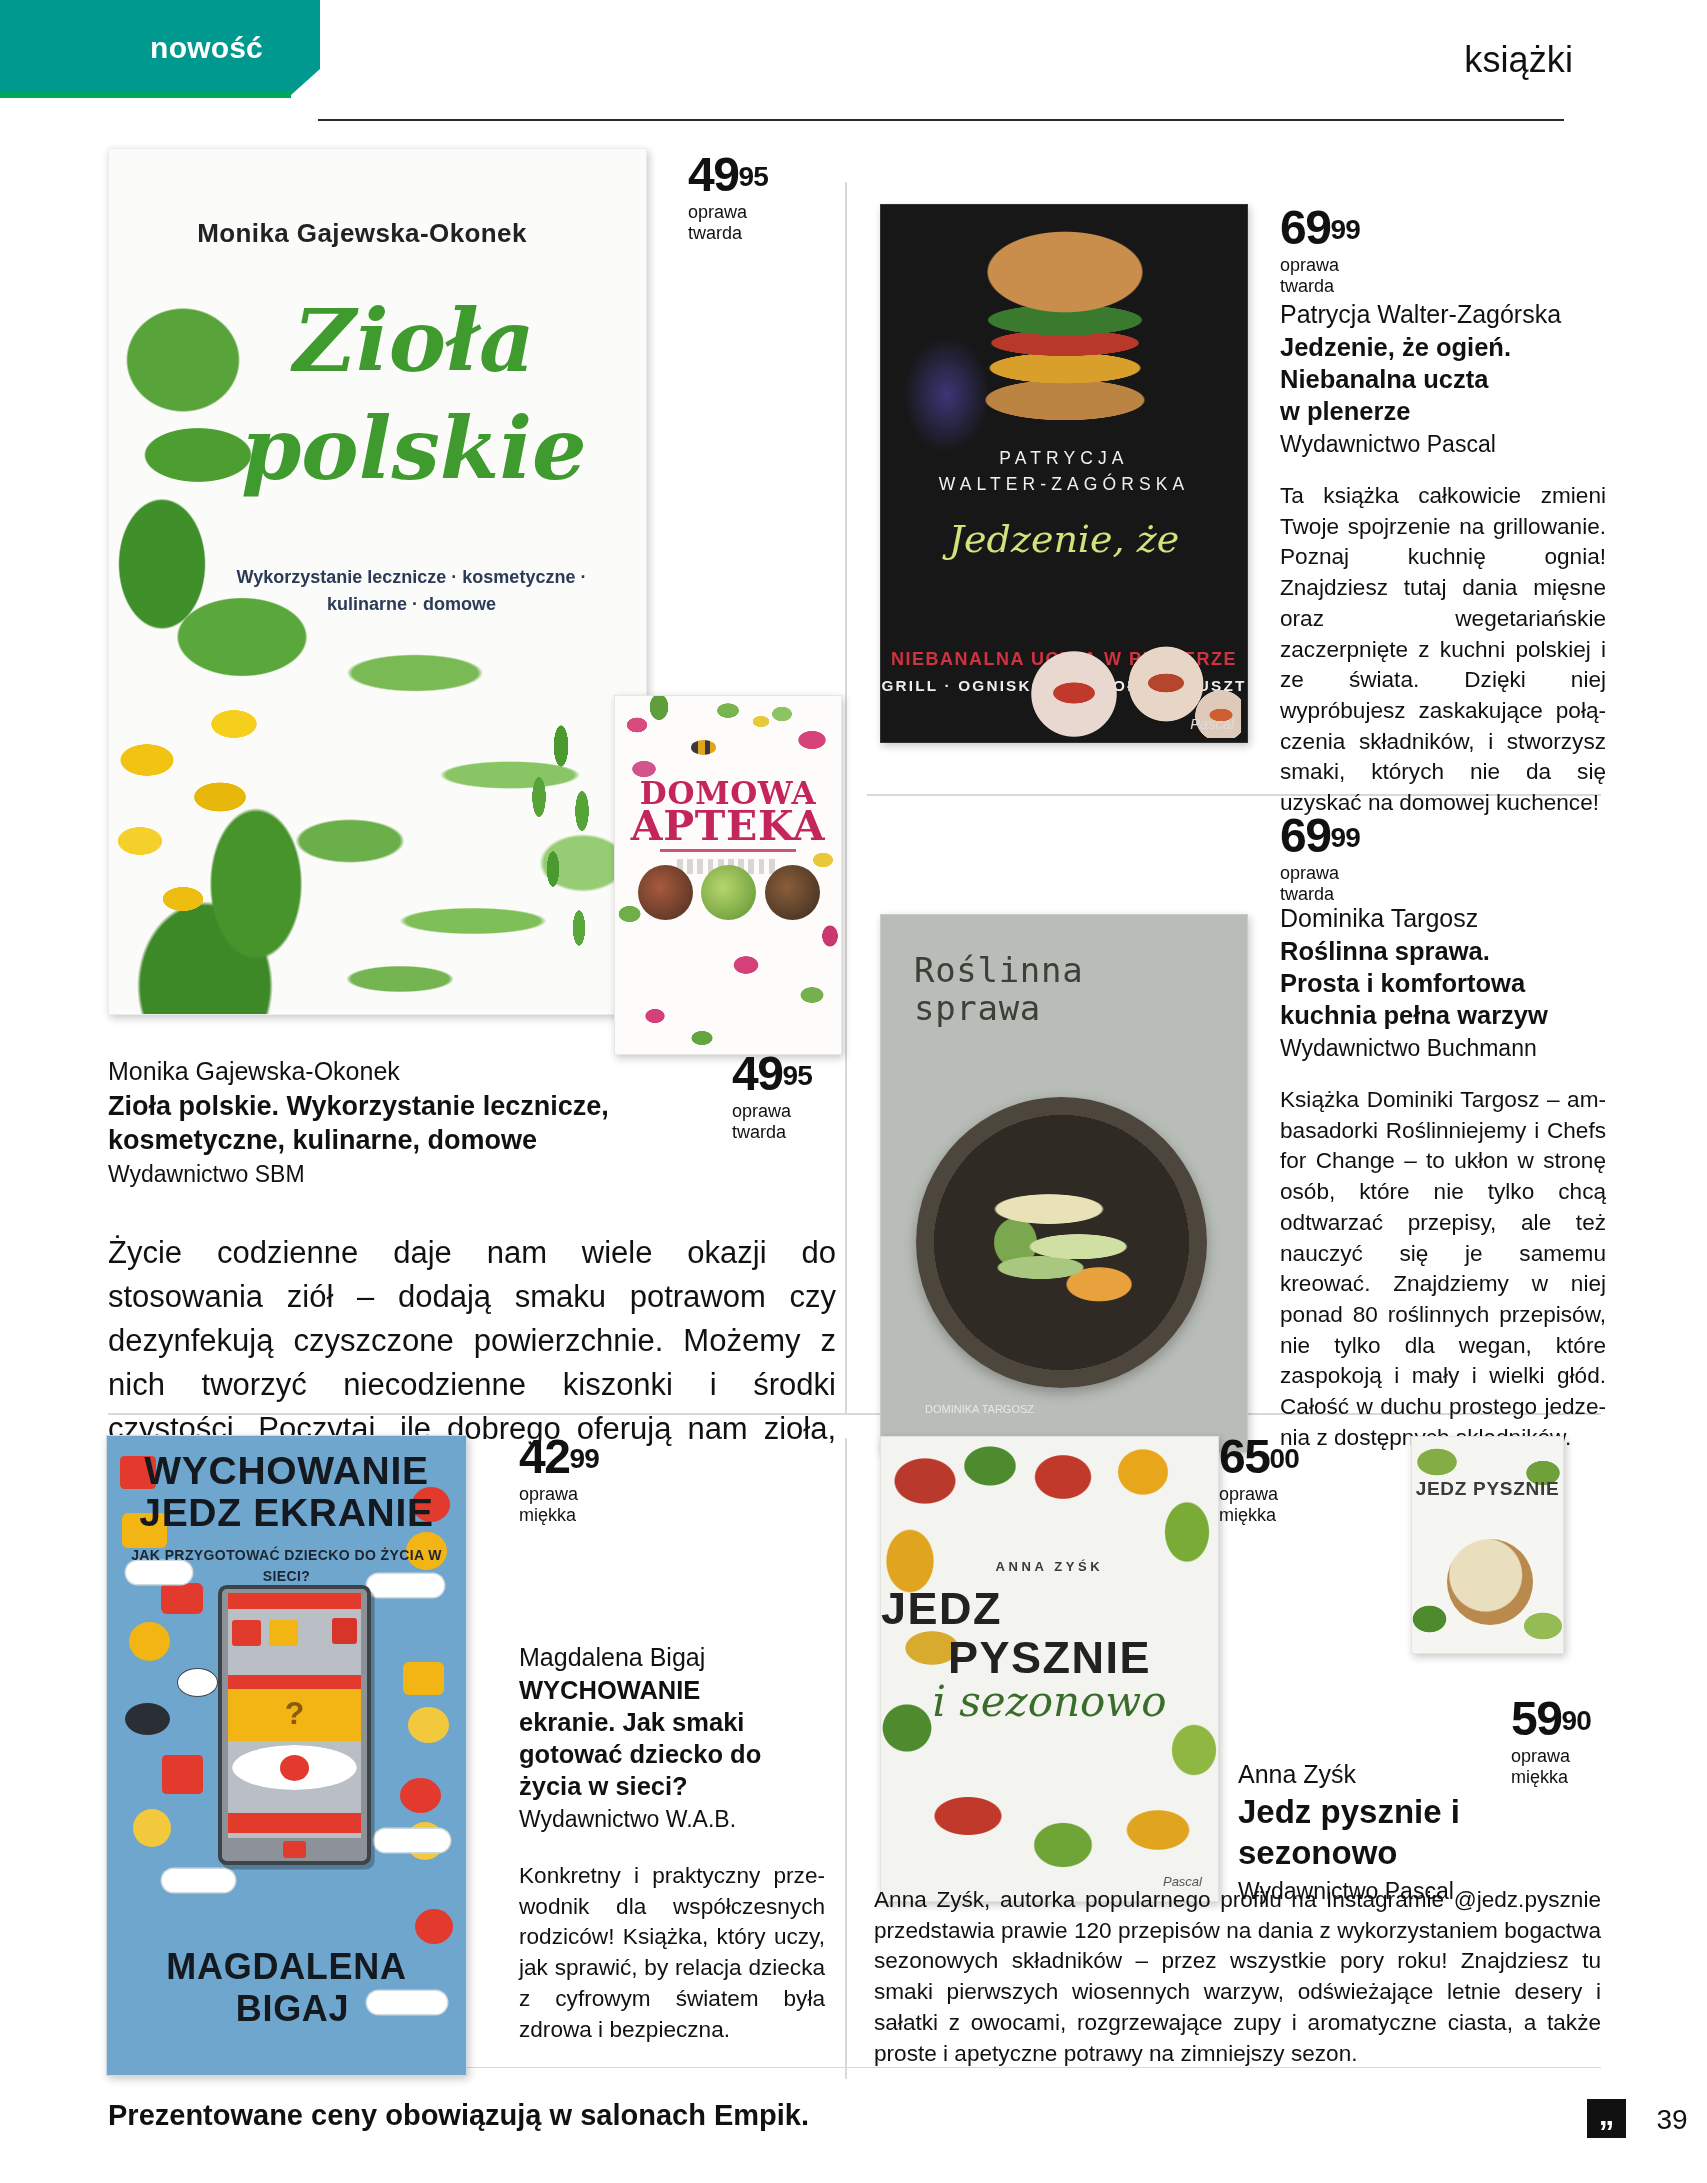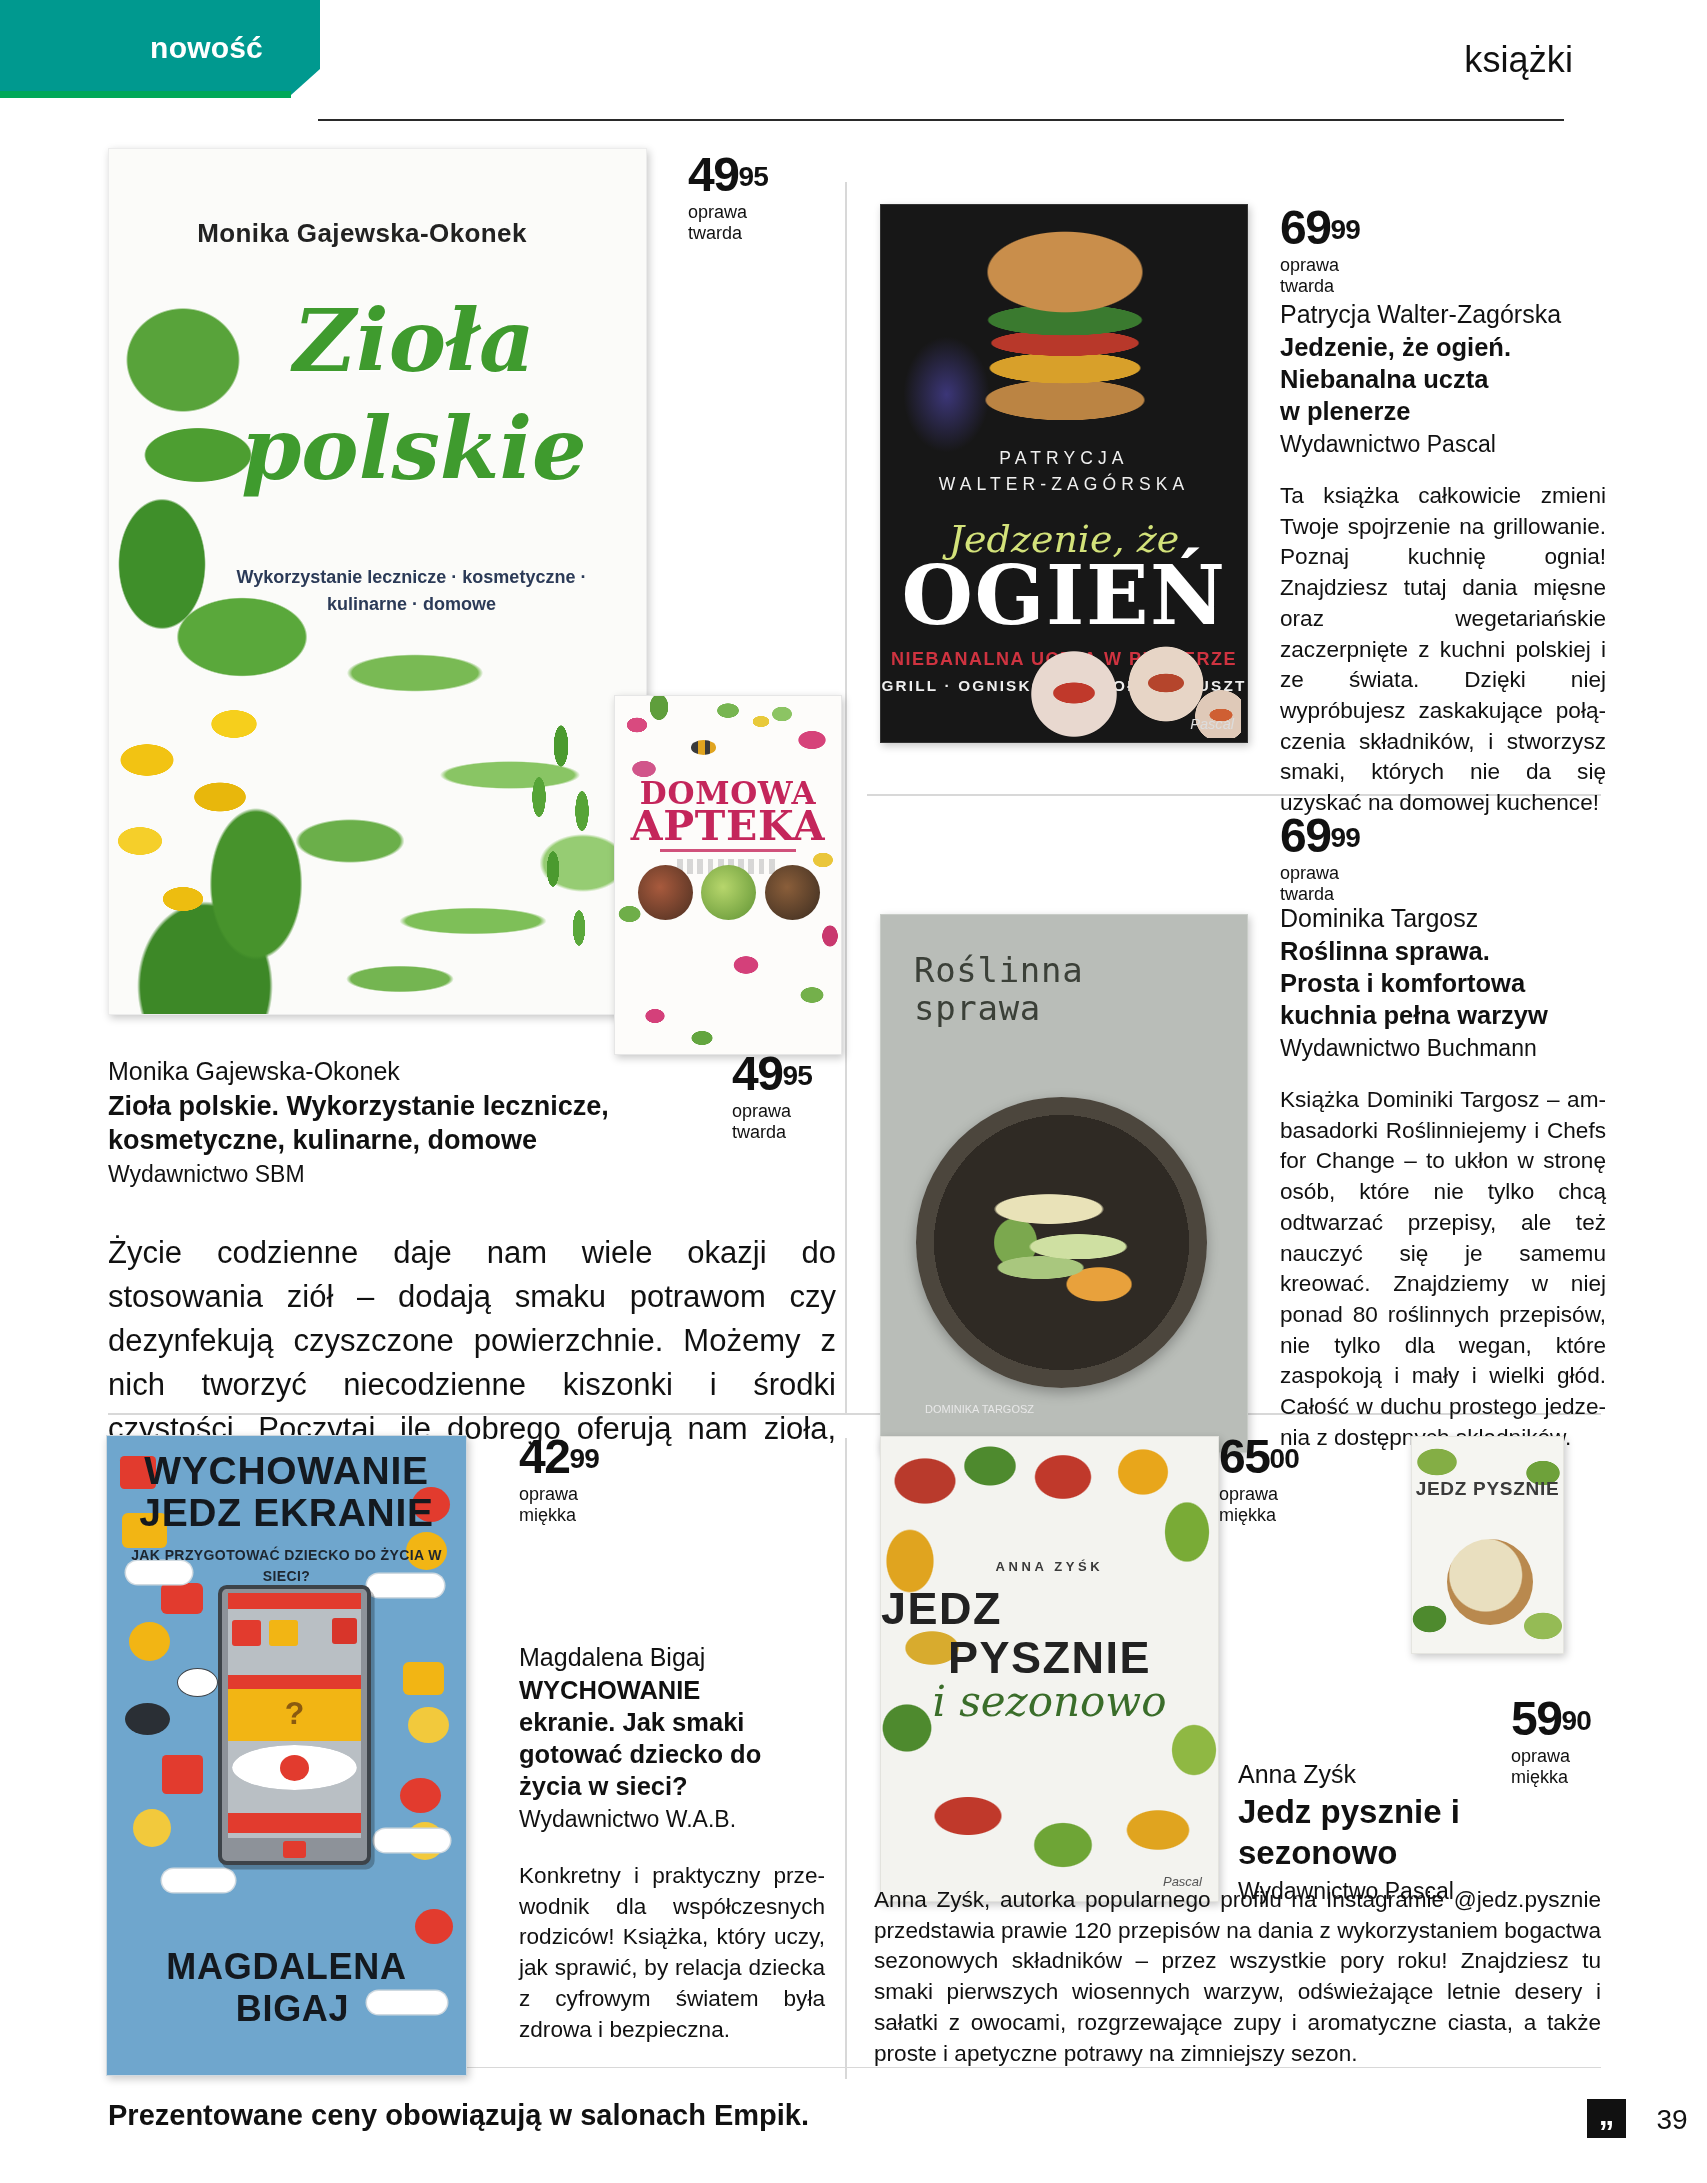--- a/index.html
+++ b/index.html
@@ -483,21 +483,20 @@
 </div>
 
 <div class="cover ogien shadowed">
   <div class="burger"></div>
   <div class="glowr"></div>
   <div class="cv-author">
     <span>PATRYCJA</span><br>
     <span>WALTER-ZAGÓRSKA</span>
   </div>
   <div class="cv-script">Jedzenie, że</div>
-  <div class="cv-big">OGIEŃ</div>
   <div class="cv-red">NIEBANALNA UCZTA W PLENERZE</div>
   <div class="cv-grill">GRILL · OGNISKO · KOCIOŁEK · RUSZT</div>
   <div class="plates"></div>
   <div class="pascal">Pascal</div>
 </div>
 
 <div style="position:absolute; left:1280px; top:206px;">
   <div class="price">
     <span class="int">69</span><span class="dec">99</span>
   </div>

